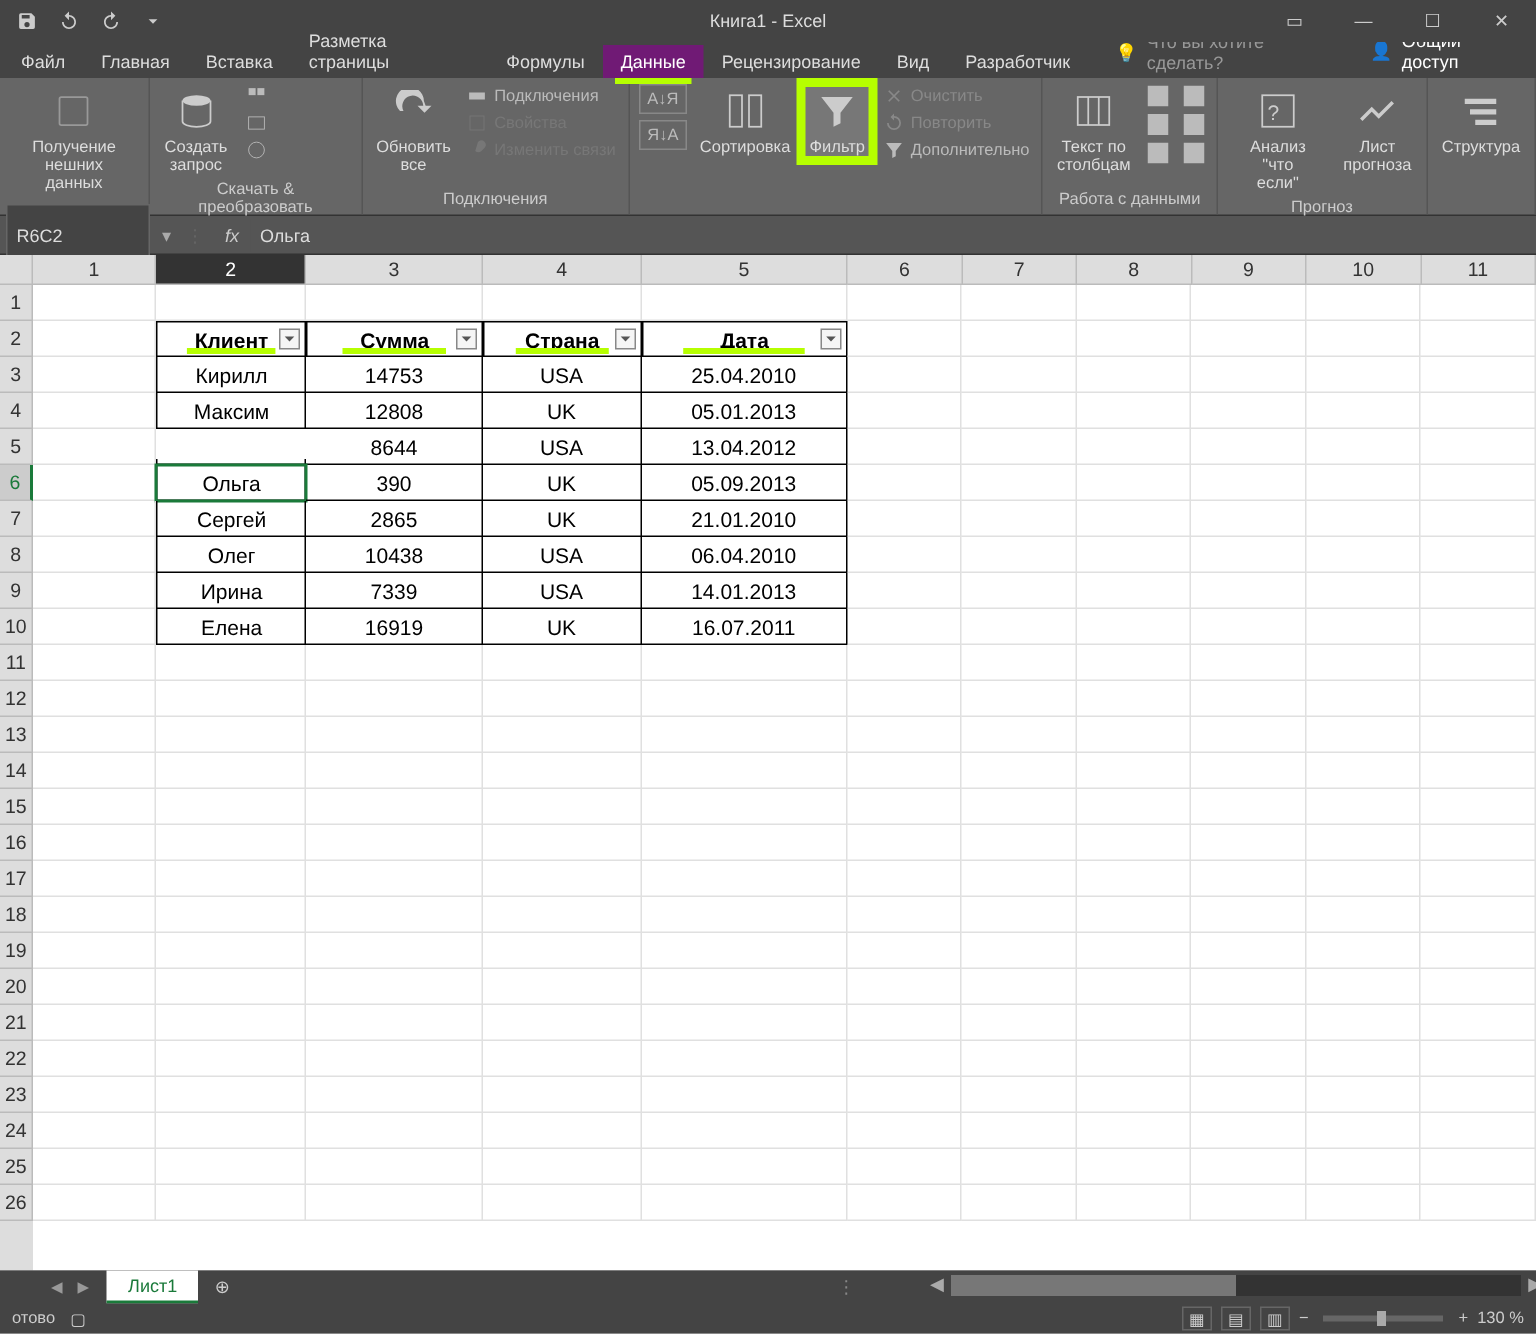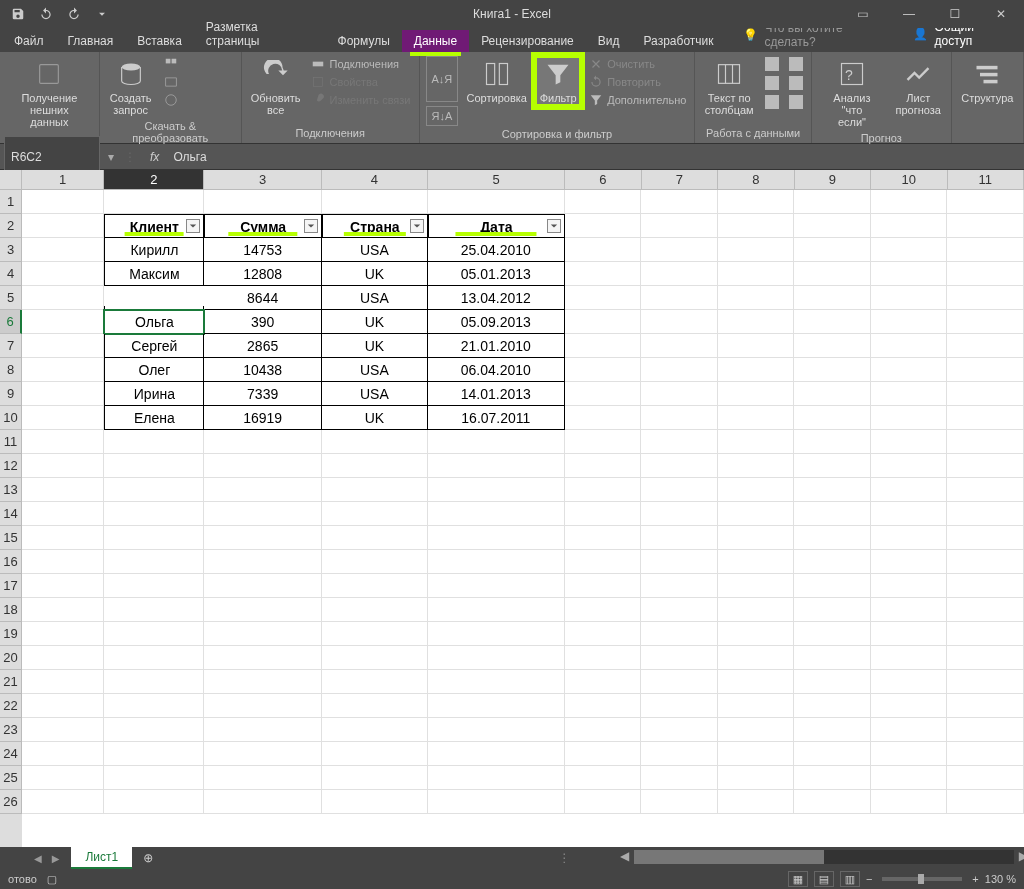--- a/index.html
+++ b/index.html
@@ -218,21 +218,21 @@
             </svg>
             <span>Изменить связи</span>
           </div>
       </div>
     </div>
     <div class="group-label">Подключения</div>
   </div>
   <div class="group">
     <div class="group-body">
       <div class="stack" style="gap:4px">
-        <div class="smallbtn" style="border:1px solid #888;padding:16px 5px">
+        <div class="smallbtn" style="border:1px solid #888;padding:3px 5px">
             <span>А↓Я</span>
           </div>
         <div class="smallbtn" style="border:1px solid #888;padding:3px 5px">
             <span>Я↓А</span>
           </div>
       </div>
       <div class="bigbtn">
         <div class="icon">
             <svg viewBox="0 0 24 24" fill="#ccc">
               <rect x="3" y="3" width="7" height="18" fill="none" stroke="#ccc"></rect>
@@ -264,21 +264,20 @@
             <span>Повторить</span>
           </div>
         <div class="smallbtn">
             <svg viewBox="0 0 24 24" fill="#bbb">
               <path d="M3 4h18l-7 9v6l-4 2v-8L3 4z"></path>
             </svg>
             <span>Дополнительно</span>
           </div>
       </div>
     </div>
-    <div class="group-label">Сортировка и фильтр</div>
   </div>
   <div class="group">
     <div class="group-body">
       <div class="bigbtn">
         <div class="icon">
             <svg viewBox="0 0 24 24" fill="#ccc">
               <rect x="3" y="4" width="18" height="16" fill="none" stroke="#ccc"></rect>
               <path d="M9 4v16M15 4v16" stroke="#ccc"></path>
             </svg>
           </div>

